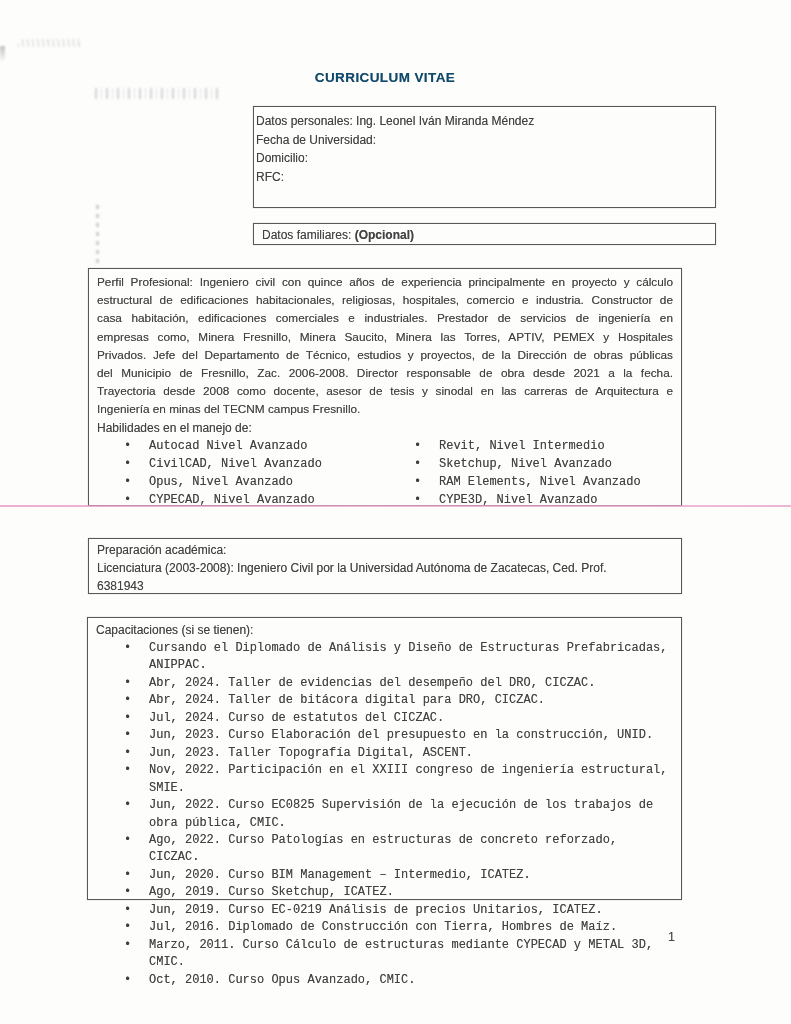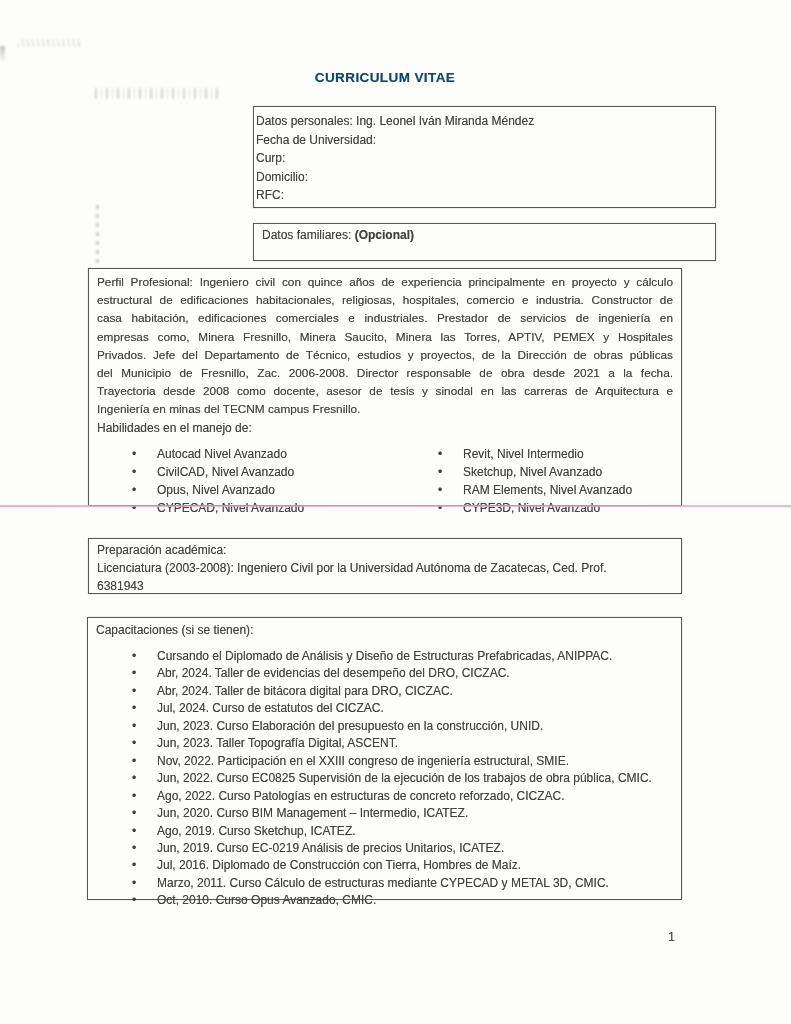--- a/index.html
+++ b/index.html
@@ -21,31 +21,31 @@
   }
   
   .box{
     position:absolute;box-sizing:border-box;
     border:1px solid #585858;
     box-shadow:0 0 1px rgba(90,90,90,.45);
     background:transparent;
     font-size:12px;line-height:18.6px;
   }
   .personal-box{left:253px;top:106px;width:463px;height:102px;padding:5px 2px;}
-  .family-box{left:253px;top:223px;width:463px;height:38px;padding:2px 8px;}
+  .family-box{left:253px;top:223px;width:463px;height:22px;padding:2px 8px;}
   .profile-box{left:88px;top:268px;width:594px;height:238px;padding:4px 8px 0;}
   .education-box{left:88px;top:538px;width:594px;height:56px;padding:3px 8px;line-height:17.8px;}
   .trainings-box{left:87px;top:617px;width:595px;height:283px;padding:3px 8px;}
   
   .profile-para{font-size:11.8px;line-height:18.2px;}
   .profile-para .jline{text-align:justify;text-align-last:justify;}
   .profile-para .jline:last-child{text-align-last:left;}
   .skills-heading{font-size:12px;line-height:18.2px;}
   .skills-row{display:flex;margin-left:19px;}
-  ul.blist{list-style:none;margin:8px;padding:0;font-size:12px;}
+  ul.blist{list-style:none;margin:0;padding:0;font-size:12px;font-family:Liberation Mono, monospace;}
   .skills-col-left{width:290px;}
   .skills-col-right{flex:1;}
   ul.blist li{position:relative;padding-left:33px;line-height:18.1px;}
   ul.blist li::before{content:"\2022";position:absolute;left:8px;top:0;color:#3f3f3f;}
   
   .trainings-box .t-heading{line-height:19px;font-size:12px;}
   ul.blist.trainings li{line-height:17.45px;margin-left:20px;}
   
   .pink-line{
     position:absolute;left:0;top:505px;width:791px;height:2px;
@@ -77,21 +77,20 @@
   <div class="artifact art-vline"></div>
 
   <div class="doc-title">CURRICULUM VITAE</div>
 
   <div class="box personal-box">
 
       <div>Datos personales: Ing. Leonel Iván Miranda Méndez</div>
 
       <div>Fecha de Universidad:</div>
 
-      <div>Curp:</div>
 
       <div>Domicilio:</div>
 
       <div>RFC:</div>
     </div>
 
   <div class="box family-box">
     <span>Datos familiares: </span><b>(Opcional)</b>
   </div>
 

